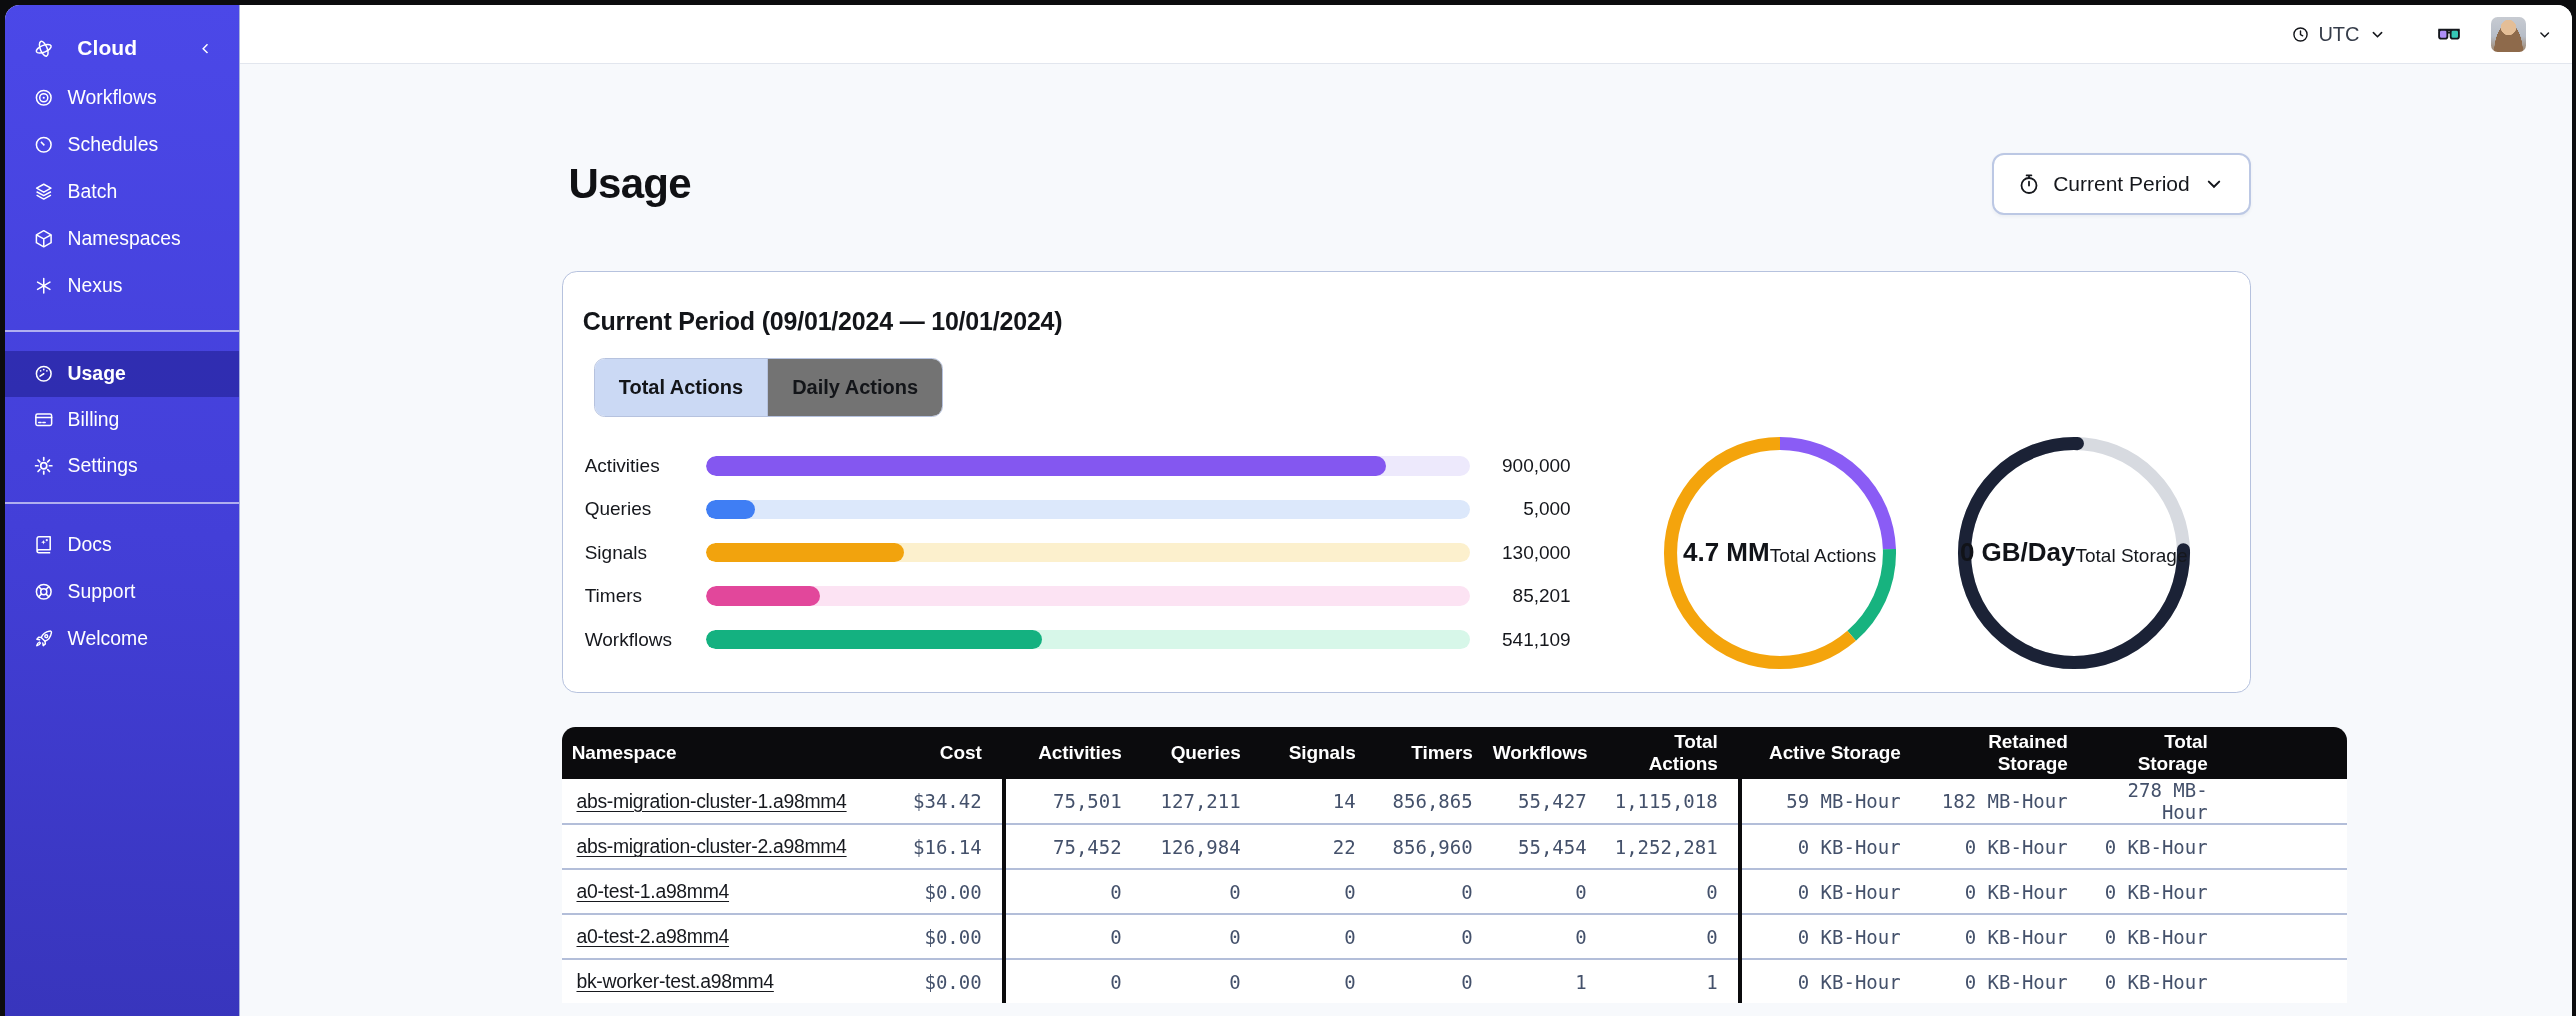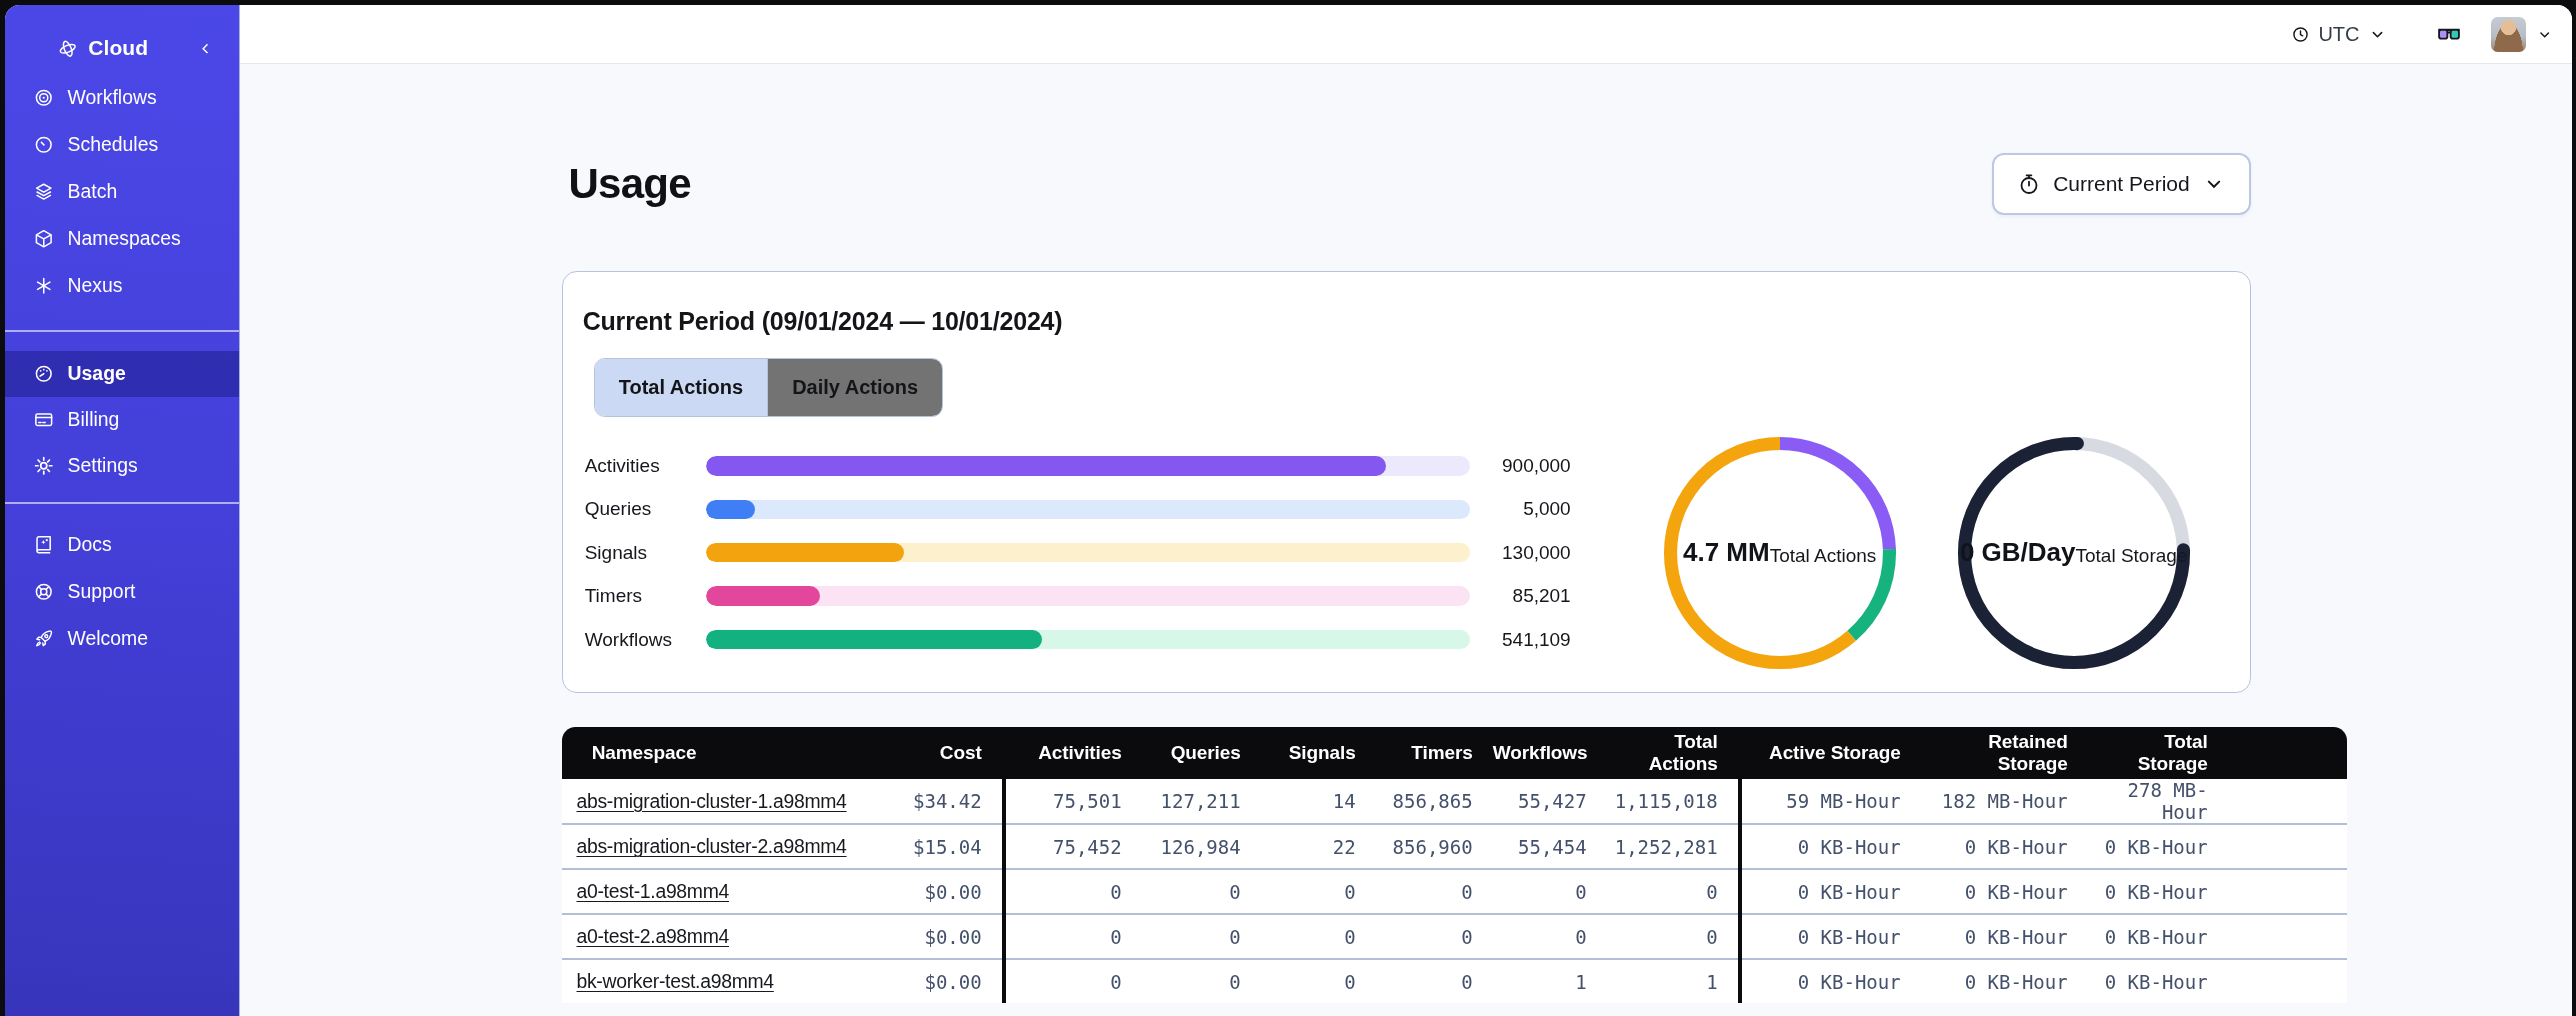--- a/index.html
+++ b/index.html
@@ -2,21 +2,21 @@
 <html style="font-size:10.7px"><head>
 <meta charset="utf-8">
 <style>
   html,body{margin:0;padding:0;overflow:hidden;}
   body{width:2576px;height:1016px;background:#0C0C0E;font-family:"Liberation Sans",sans-serif;-webkit-font-smoothing:antialiased;}
   .stage{position:relative;width:2576px;height:1016px;background:#0C0C0E;}
   .window{position:absolute;left:4.7px;top:5.4px;right:4px;bottom:0;border-radius:14.8px 14.8px 0 0;overflow:hidden;display:flex;background:#F7F9FC;}
 
   
   .sidebar{flex:0 0 235px;width:235px;background:linear-gradient(183deg,#4B48E8 0%,#433FD8 52%,#3835BC 100%);border-right:1.3px solid #A9B2DD;color:#fff;display:flex;flex-direction:column;padding-top:17.4px;box-sizing:border-box;}
-  .brand-row{height:51px;display:flex;align-items:center;gap:10px;padding:0 24px 0 28px;cursor:pointer;margin-left:24px;}
+  .brand-row{height:51px;display:flex;align-items:center;gap:23px;padding:0 24px 0 28px;cursor:pointer;}
   .brand-label{flex:1;font-size:21px;font-weight:700;letter-spacing:0.1px;}
   .nav{display:flex;flex-direction:column;}
   .nav-item{height:47px;display:flex;align-items:center;gap:13.4px;padding:0 13.4px 0 28px;font-size:19.4px;font-weight:400;color:#fff;text-decoration:none;cursor:pointer;}
   .nav-account .nav-item{height:46px;}
   .nav-item.active{background:rgba(14,12,104,.38);font-weight:700;}
   .icon{display:inline-flex;width:21.5px;height:21.5px;flex:0 0 21.5px;}
   .icon svg{width:100%;height:100%;}
   .icon-sm{width:17.4px;height:17.4px;flex:0 0 17.4px;}
   .divider{height:1.3px;background:rgba(255,255,255,.58);}
   .div1{margin:21.5px 0 19.4px;}
@@ -60,21 +60,21 @@
   .donut{position:relative;width:236px;height:236px;}
   .donut svg{position:absolute;inset:0;width:100%;height:100%;}
   .donut-center{position:absolute;inset:0;display:flex;flex-direction:row;align-items:center;justify-content:center;}
   .donut-value{font-size:26px;font-weight:700;color:#111318;}
   .donut-caption{font-size:19px;color:#15171C;margin-top:6px;}
 
   
   .ns-table-wrap{margin-top:34px;width:1785px;border-radius:13.4px 13.4px 0 0;overflow:hidden;}
   table.ns-table{width:1785px;table-layout:fixed;border-collapse:collapse;}
   .ns-table thead th{background:#0B0B0D;color:#fff;height:52px;font-size:19px;font-weight:700;letter-spacing:-0.1px;text-align:right;padding:0 20px 0 0;}
-  .ns-table th.c-ns{text-align:left;padding:0 0 0 30px;}
+  .ns-table th.c-ns{text-align:left;padding:0 0 0 10px;}
   .ns-table tbody td{background:#fff;height:43px;text-align:right;padding:0 20px 0 0;font-family:"DejaVu Sans Mono",monospace;font-size:19px;color:#44516B;}
   .ns-table tbody tr + tr td{border-top:2px solid #B3BED9;}
   .ns-table td.c-ns{font-family:"Liberation Sans",sans-serif;text-align:left;padding:0 0 0 14.8px;font-size:19.4px;}
   .ns-table td.c-ns a{color:#17191E;text-decoration:underline;text-decoration-thickness:1.3px;text-underline-offset:3.4px;letter-spacing:-0.3px;cursor:pointer;}
   .ns-table .div-l{border-left:4px solid #0B0B0D;}
   .ns-table .pad-wide{padding-right:35px;}
   .ns-table .c-fill{padding:0;}
 </style>
 </head>
 <body>
@@ -385,21 +385,21 @@
                   <td class="">856,865</td>
                   <td class="">55,427</td>
                   <td class="">1,115,018</td>
                   <td class="div-l">59 MB-Hour</td>
                   <td class="pad-wide">182 MB-Hour</td>
                   <td class="">278 MB-Hour</td>
                   <td class="c-fill"></td>
                 </tr>
                 <tr>
                   <td class="c-ns"><a>abs-migration-cluster-2.a98mm4</a></td>
-                  <td class="">$15.04</td>
+                  <td class="">$16.14</td>
                   <td class="div-l">75,452</td>
                   <td class="">126,984</td>
                   <td class="">22</td>
                   <td class="">856,960</td>
                   <td class="">55,454</td>
                   <td class="">1,252,281</td>
                   <td class="div-l">0 KB-Hour</td>
                   <td class="pad-wide">0 KB-Hour</td>
                   <td class="">0 KB-Hour</td>
                   <td class="c-fill"></td>

